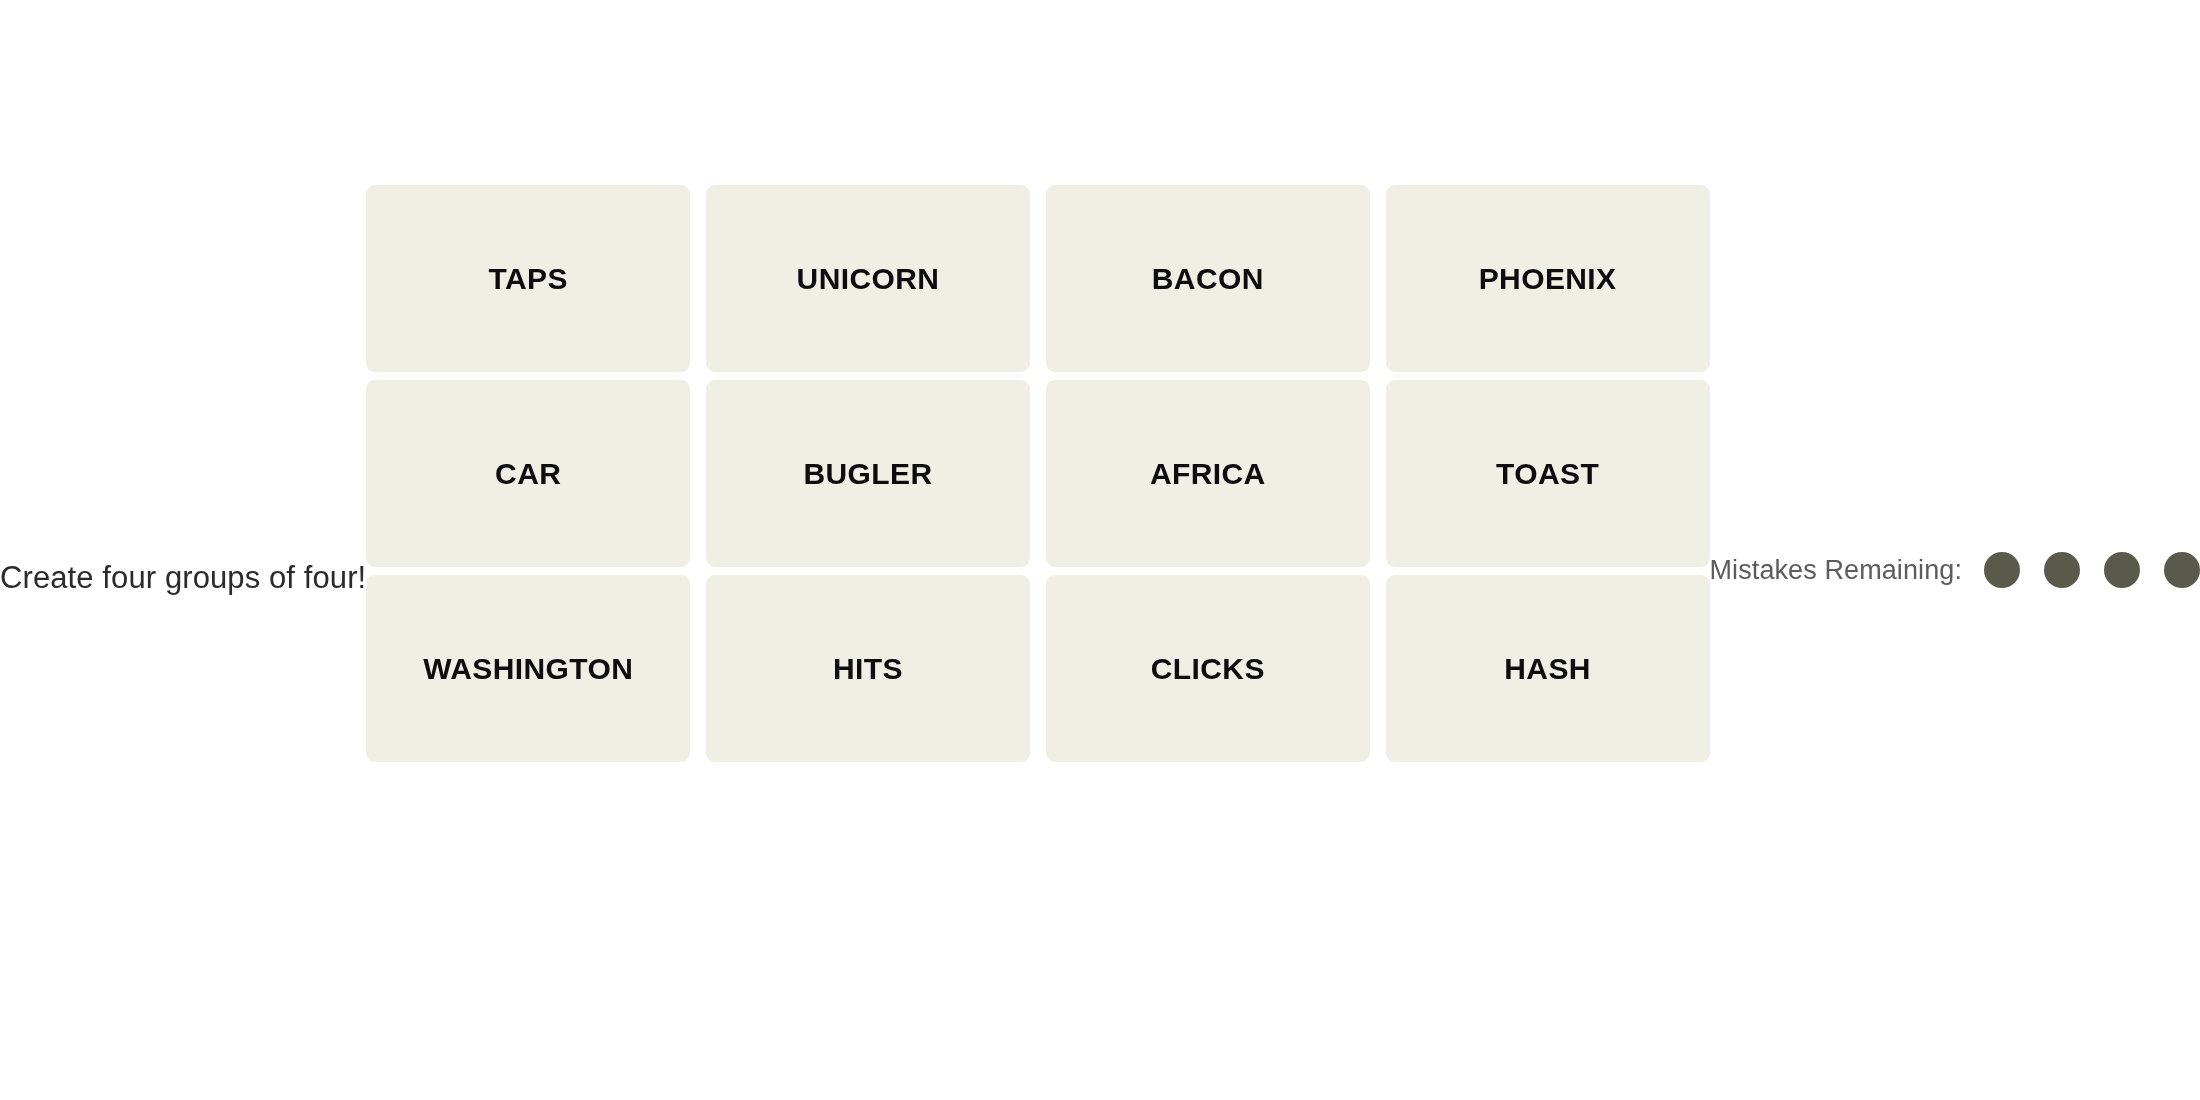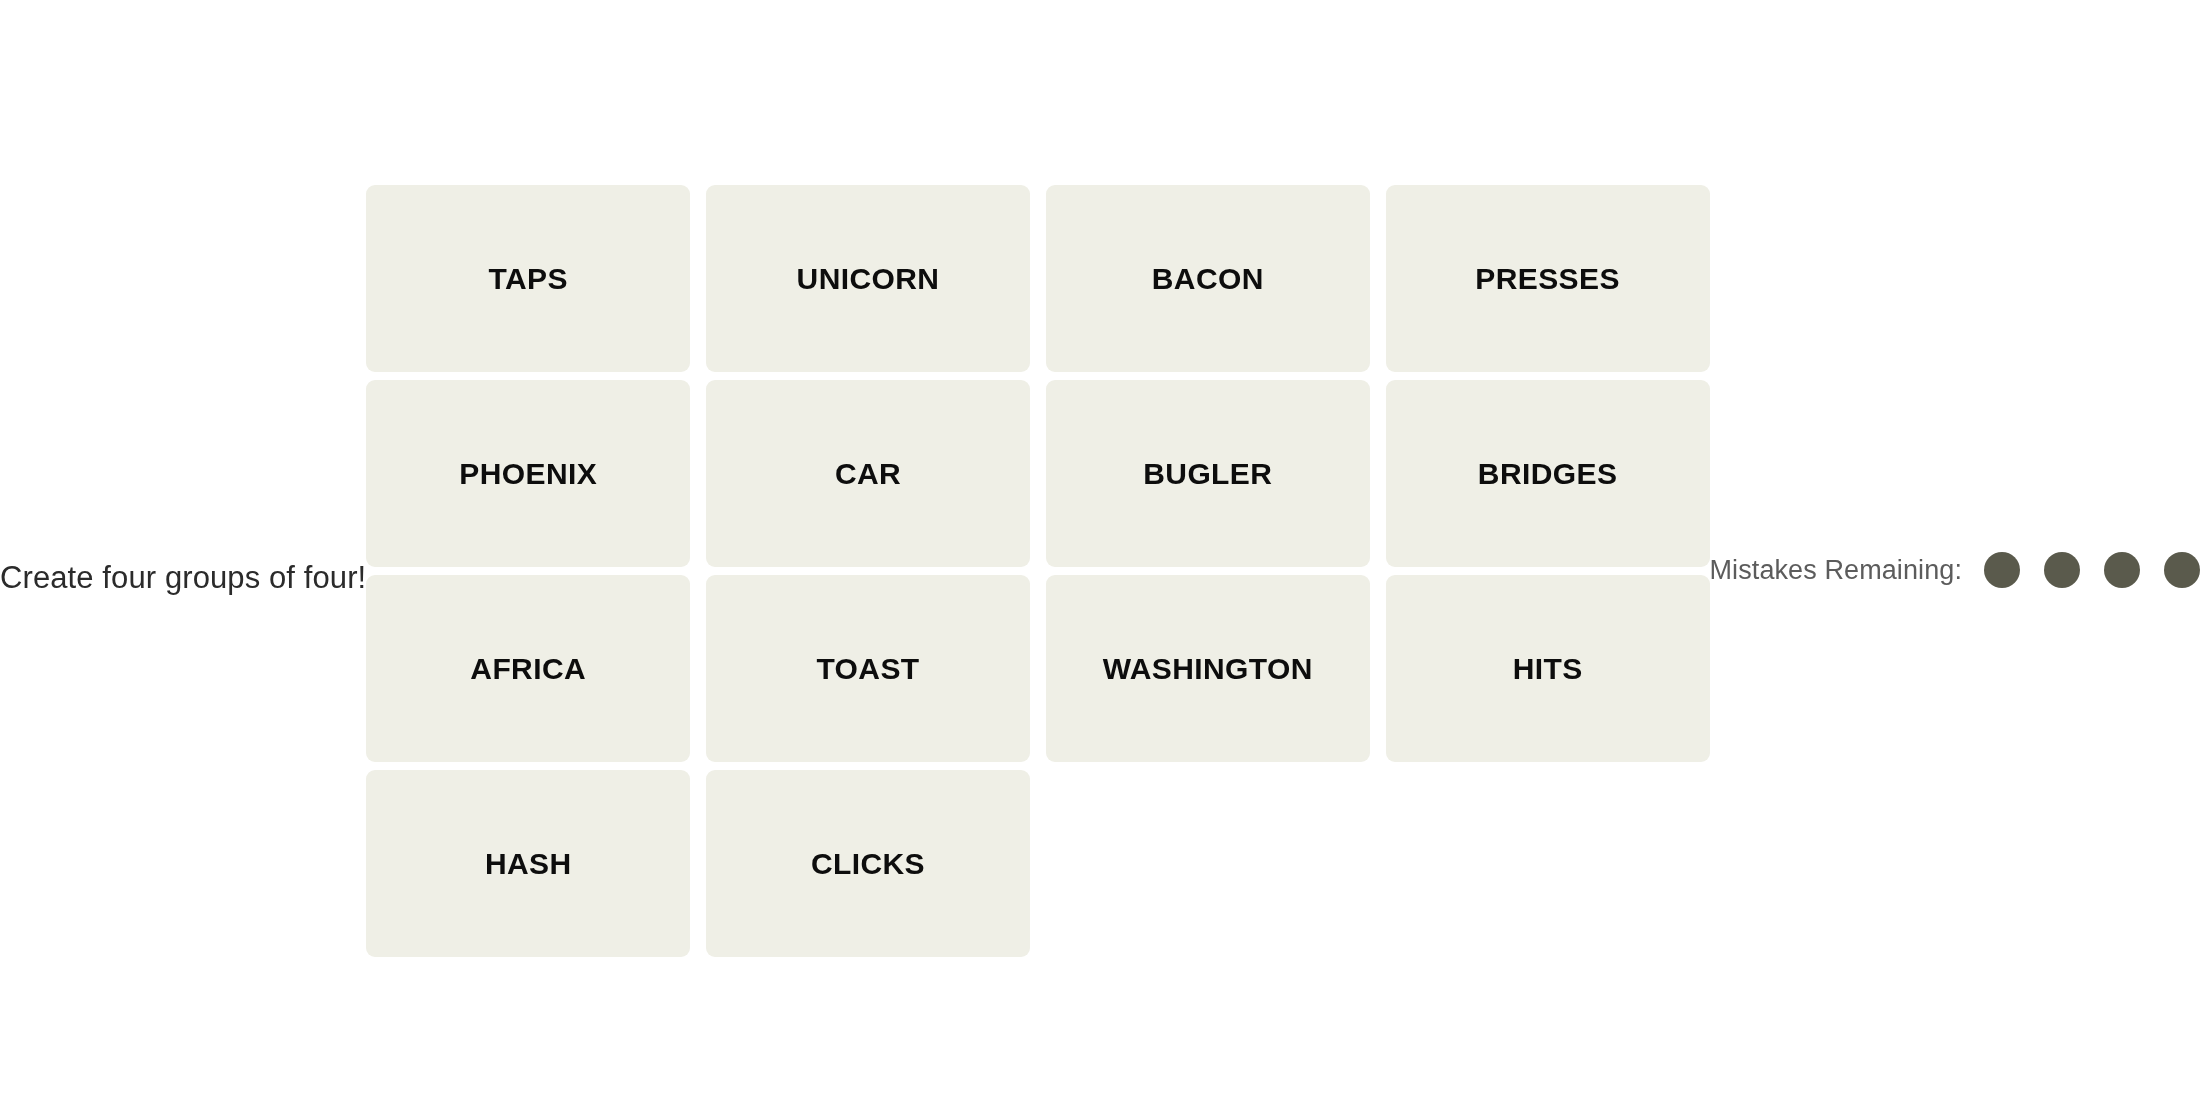--- a/index.html
+++ b/index.html
@@ -114,53 +114,47 @@
       <span class="tile-label">TAPS</span>
     </div>
     <div class="tile">
       <span class="tile-label">UNICORN</span>
     </div>
     <div class="tile">
       <span class="tile-label">BACON</span>
     </div>
 
     <div class="tile">
-      <span class="tile-label">PRESSES</span>
-    </div>
-    <div class="tile">
       <span class="tile-label">PHOENIX</span>
     </div>
     <div class="tile">
       <span class="tile-label">CAR</span>
     </div>
     <div class="tile">
       <span class="tile-label">BUGLER</span>
     </div>
 
-    <div class="tile">
-      <span class="tile-label">BRIDGES</span>
-    </div>
     <div class="tile">
       <span class="tile-label">AFRICA</span>
     </div>
     <div class="tile">
       <span class="tile-label">TOAST</span>
     </div>
     <div class="tile">
       <span class="tile-label">WASHINGTON</span>
     </div>
 
     <div class="tile">
       <span class="tile-label">HITS</span>
     </div>
     <div class="tile">
-      <span class="tile-label">HASH</span>
+      <span class="tile-label">CLICKS</span>
     </div>
     <div class="tile">
-      <span class="tile-label">CLICKS</span>
+      <span class="tile-label">HASH</span>
     </div>
 
   </div>
 
   <div class="mistakes-row">
     <span class="mistakes-label">Mistakes Remaining:</span>
     <span class="dots">
       <span class="dot"></span>
       <span class="dot"></span>
       <span class="dot"></span>

